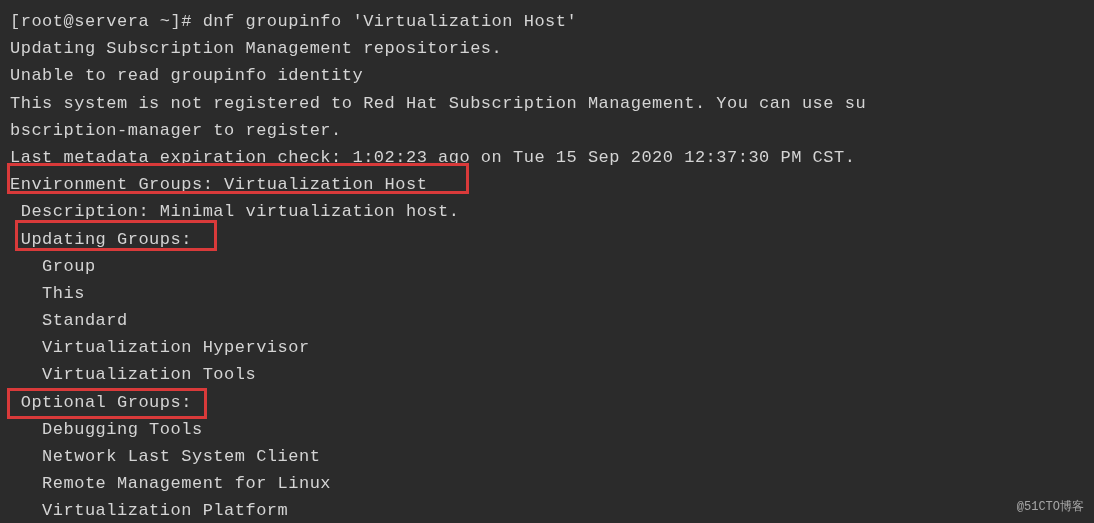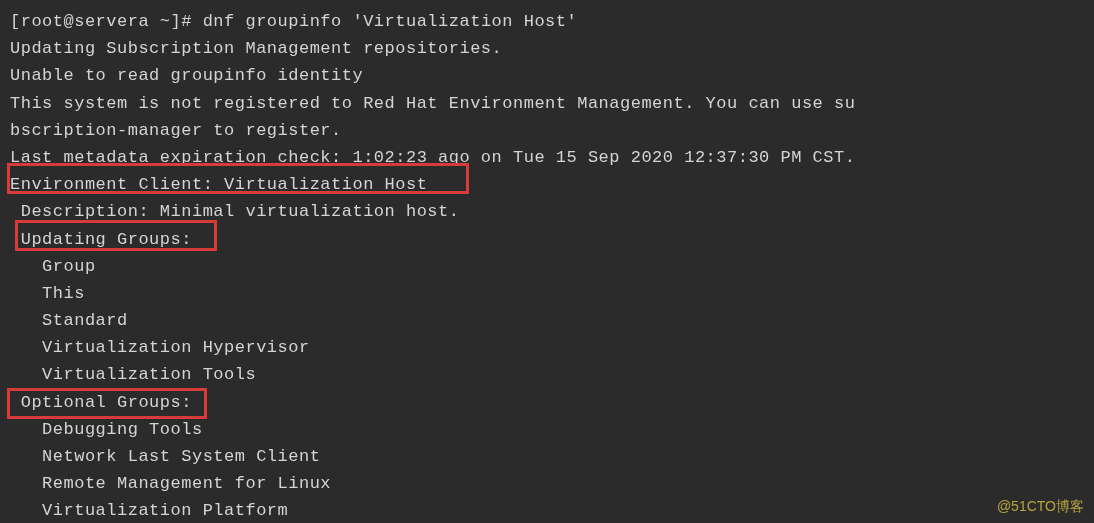--- a/index.html
+++ b/index.html
@@ -29,36 +29,36 @@
       background: transparent;
       pointer-events: none;
     }
     .box1 { top: 163px; left: 7px; width: 462px; height: 31px; }
     .box2 { top: 220px; left: 15px; width: 202px; height: 31px; }
     .box3 { top: 388px; left: 7px; width: 200px; height: 31px; }
     .watermark {
       position: absolute;
       right: 10px;
       bottom: 6px;
-      color: #fde047;
-      font-size: 14px;
-      font-family: Liberation Sans, sans-serif;
+      color: #e5e5e5;
+      font-size: 12px;
+      font-family: Liberation Mono, monospace;
       opacity: 0.65;
     }
   </style>
 </head>
 <body>
 
 <div class="term-line"><span>[root@servera ~]#</span><span> dnf groupinfo 'Virtualization Host'</span></div>
 <div class="term-line">Updating Subscription Management repositories.</div>
 <div class="term-line">Unable to read groupinfo identity</div>
-<div class="term-line">This system is not registered to Red Hat Environment Management. You can use su</div>
+<div class="term-line">This system is not registered to Red Hat Subscription Management. You can use su</div>
 <div class="term-line">bscription-manager to register.</div>
 <div class="term-line">Last metadata expiration check: 1:02:23 ago on Tue 15 Sep 2020 12:37:30 PM CST.</div>
-<div class="term-line">Environment Client: Virtualization Host</div>
+<div class="term-line">Environment Groups: Virtualization Host</div>
 <div class="term-line"> Description: Minimal virtualization host.</div>
 <div class="term-line"> Updating Groups:</div>
 <div class="term-line">   Group</div>
 <div class="term-line">   This</div>
 <div class="term-line">   Standard</div>
 <div class="term-line">   Virtualization Hypervisor</div>
 <div class="term-line">   Virtualization Tools</div>
 <div class="term-line"> Optional Groups:</div>
 <div class="term-line">   Debugging Tools</div>
 <div class="term-line">   Network Last System Client</div>

